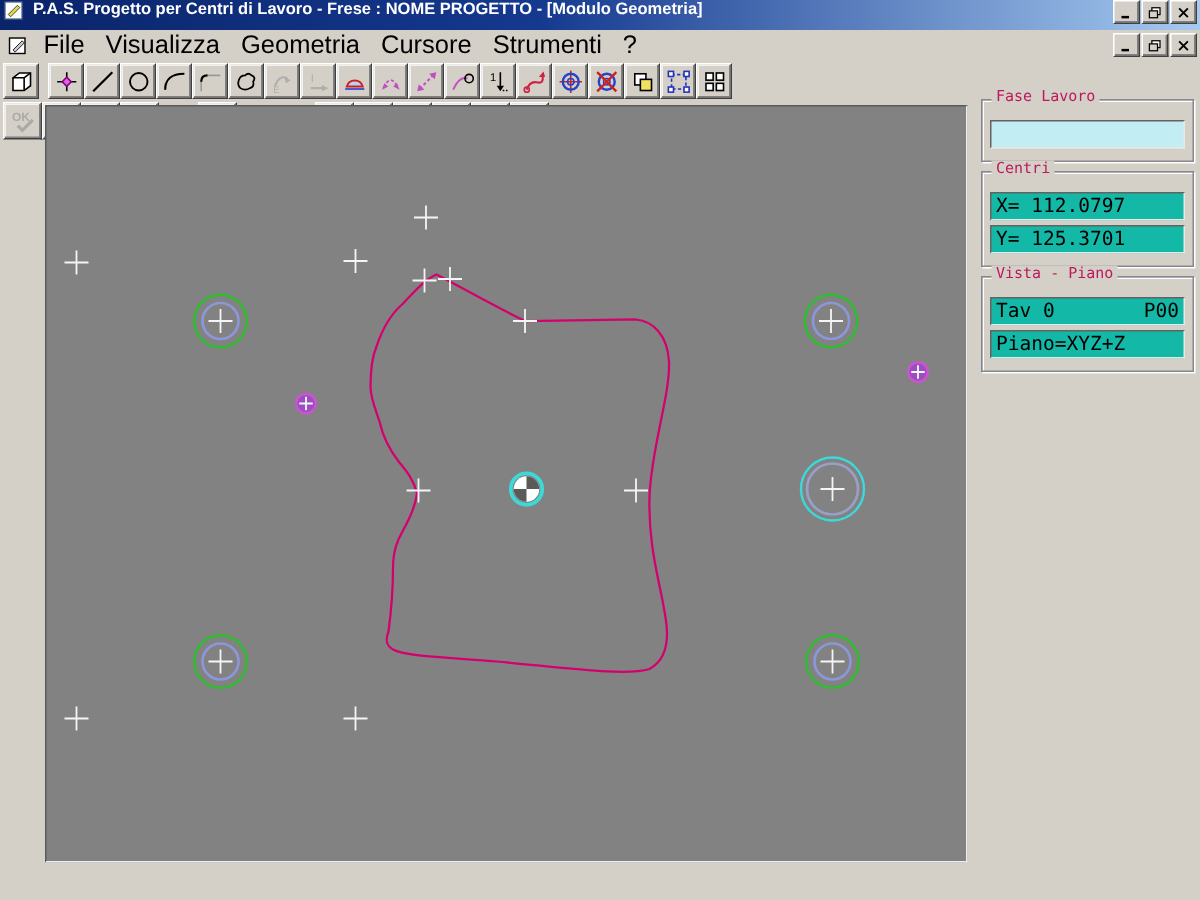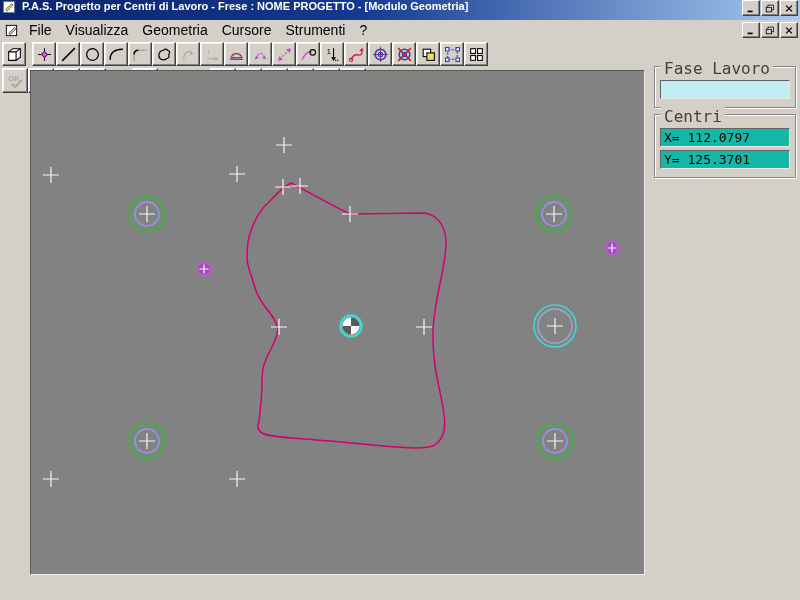--- a/index.html
+++ b/index.html
@@ -26,21 +26,21 @@
   .wbtn svg{width:10px;height:9px;display:block}
   .app-icon16 svg{width:14px;height:14px;display:block}
   
   .menubar{
     position:absolute;left:0;top:20px;width:800px;height:20px;
     background:#d4d0c8;display:flex;align-items:center;padding:0 2px;box-sizing:border-box;
   }
   .menu-doc{margin:0 3px 0 2px}
   .menu-doc svg{width:15px;height:15px;display:block}
   .menu-items{display:flex;flex:1}
-  .menu-item{font-size:14px;color:#000;padding:2px 7px;cursor:default}
+  .menu-item{font-size:17px;color:#000;padding:2px 7px;cursor:default}
   
   .toolbar-top{
     position:absolute;left:0;top:40px;width:800px;height:28px;
     display:flex;align-items:center;padding:0 0 0 2px;box-sizing:border-box;
   }
   .tbtn{
     width:24px;height:24px;background:#d4d0c8;flex:0 0 auto;
     border:1px solid;border-color:#ffffff #404040 #404040 #ffffff;
     box-shadow:inset -1px -1px 0 #808080,inset 1px 1px 0 #f4f2ee;
     display:flex;align-items:center;justify-content:center;box-sizing:border-box;
@@ -67,21 +67,21 @@
   
   .panel{position:absolute;left:652px;top:62px;width:146px}
   .groupbox{
     position:relative;margin:4px 2px 6px 2px;
     border:1px solid #87888f;
     box-shadow:inset 1px 1px 0 #ffffff,1px 1px 0 #ffffff;
     padding:10px 4px 5px 4px;
   }
   .gb-label{
     position:absolute;top:-8px;left:6px;background:#d4d0c8;padding:0 3px;
-    font-family:"DejaVu Sans Mono",monospace;font-size:16px;color:#404040;white-space:pre;
+    font-family:"DejaVu Sans Mono",monospace;font-size:10px;color:#be185d;white-space:pre;
   }
   .field{
     background:#14b8a6;color:#000;
     border:1px solid;border-color:#636363 #e8e8e8 #e8e8e8 #636363;
     font-family:"DejaVu Sans Mono",monospace;font-size:13px;
     height:17px;line-height:17px;padding:0 3px;margin:3px 1px;white-space:pre;overflow:hidden;
   }
   .field.cyan{background:#c2edf2}
   .field.split{display:flex;justify-content:space-between}
 </style>
@@ -507,13 +507,21 @@
 <div class="panel">
   <div class="groupbox">
     <span class="gb-label">Fase Lavoro</span>
     <div class="field cyan"></div>
   </div>
   <div class="groupbox">
     <span class="gb-label">Centri</span>
     <div class="field">X= 112.0797</div>
     <div class="field">Y= 125.3701</div>
   </div>
+  <div class="groupbox">
+    <span class="gb-label">Vista - Piano</span>
+    <div class="field split">
+      <span>Tav 0</span>
+      <span>P00</span>
+    </div>
+    <div class="field">Piano=XYZ+Z</div>
+  </div>
 </div>
 
 </body></html>

